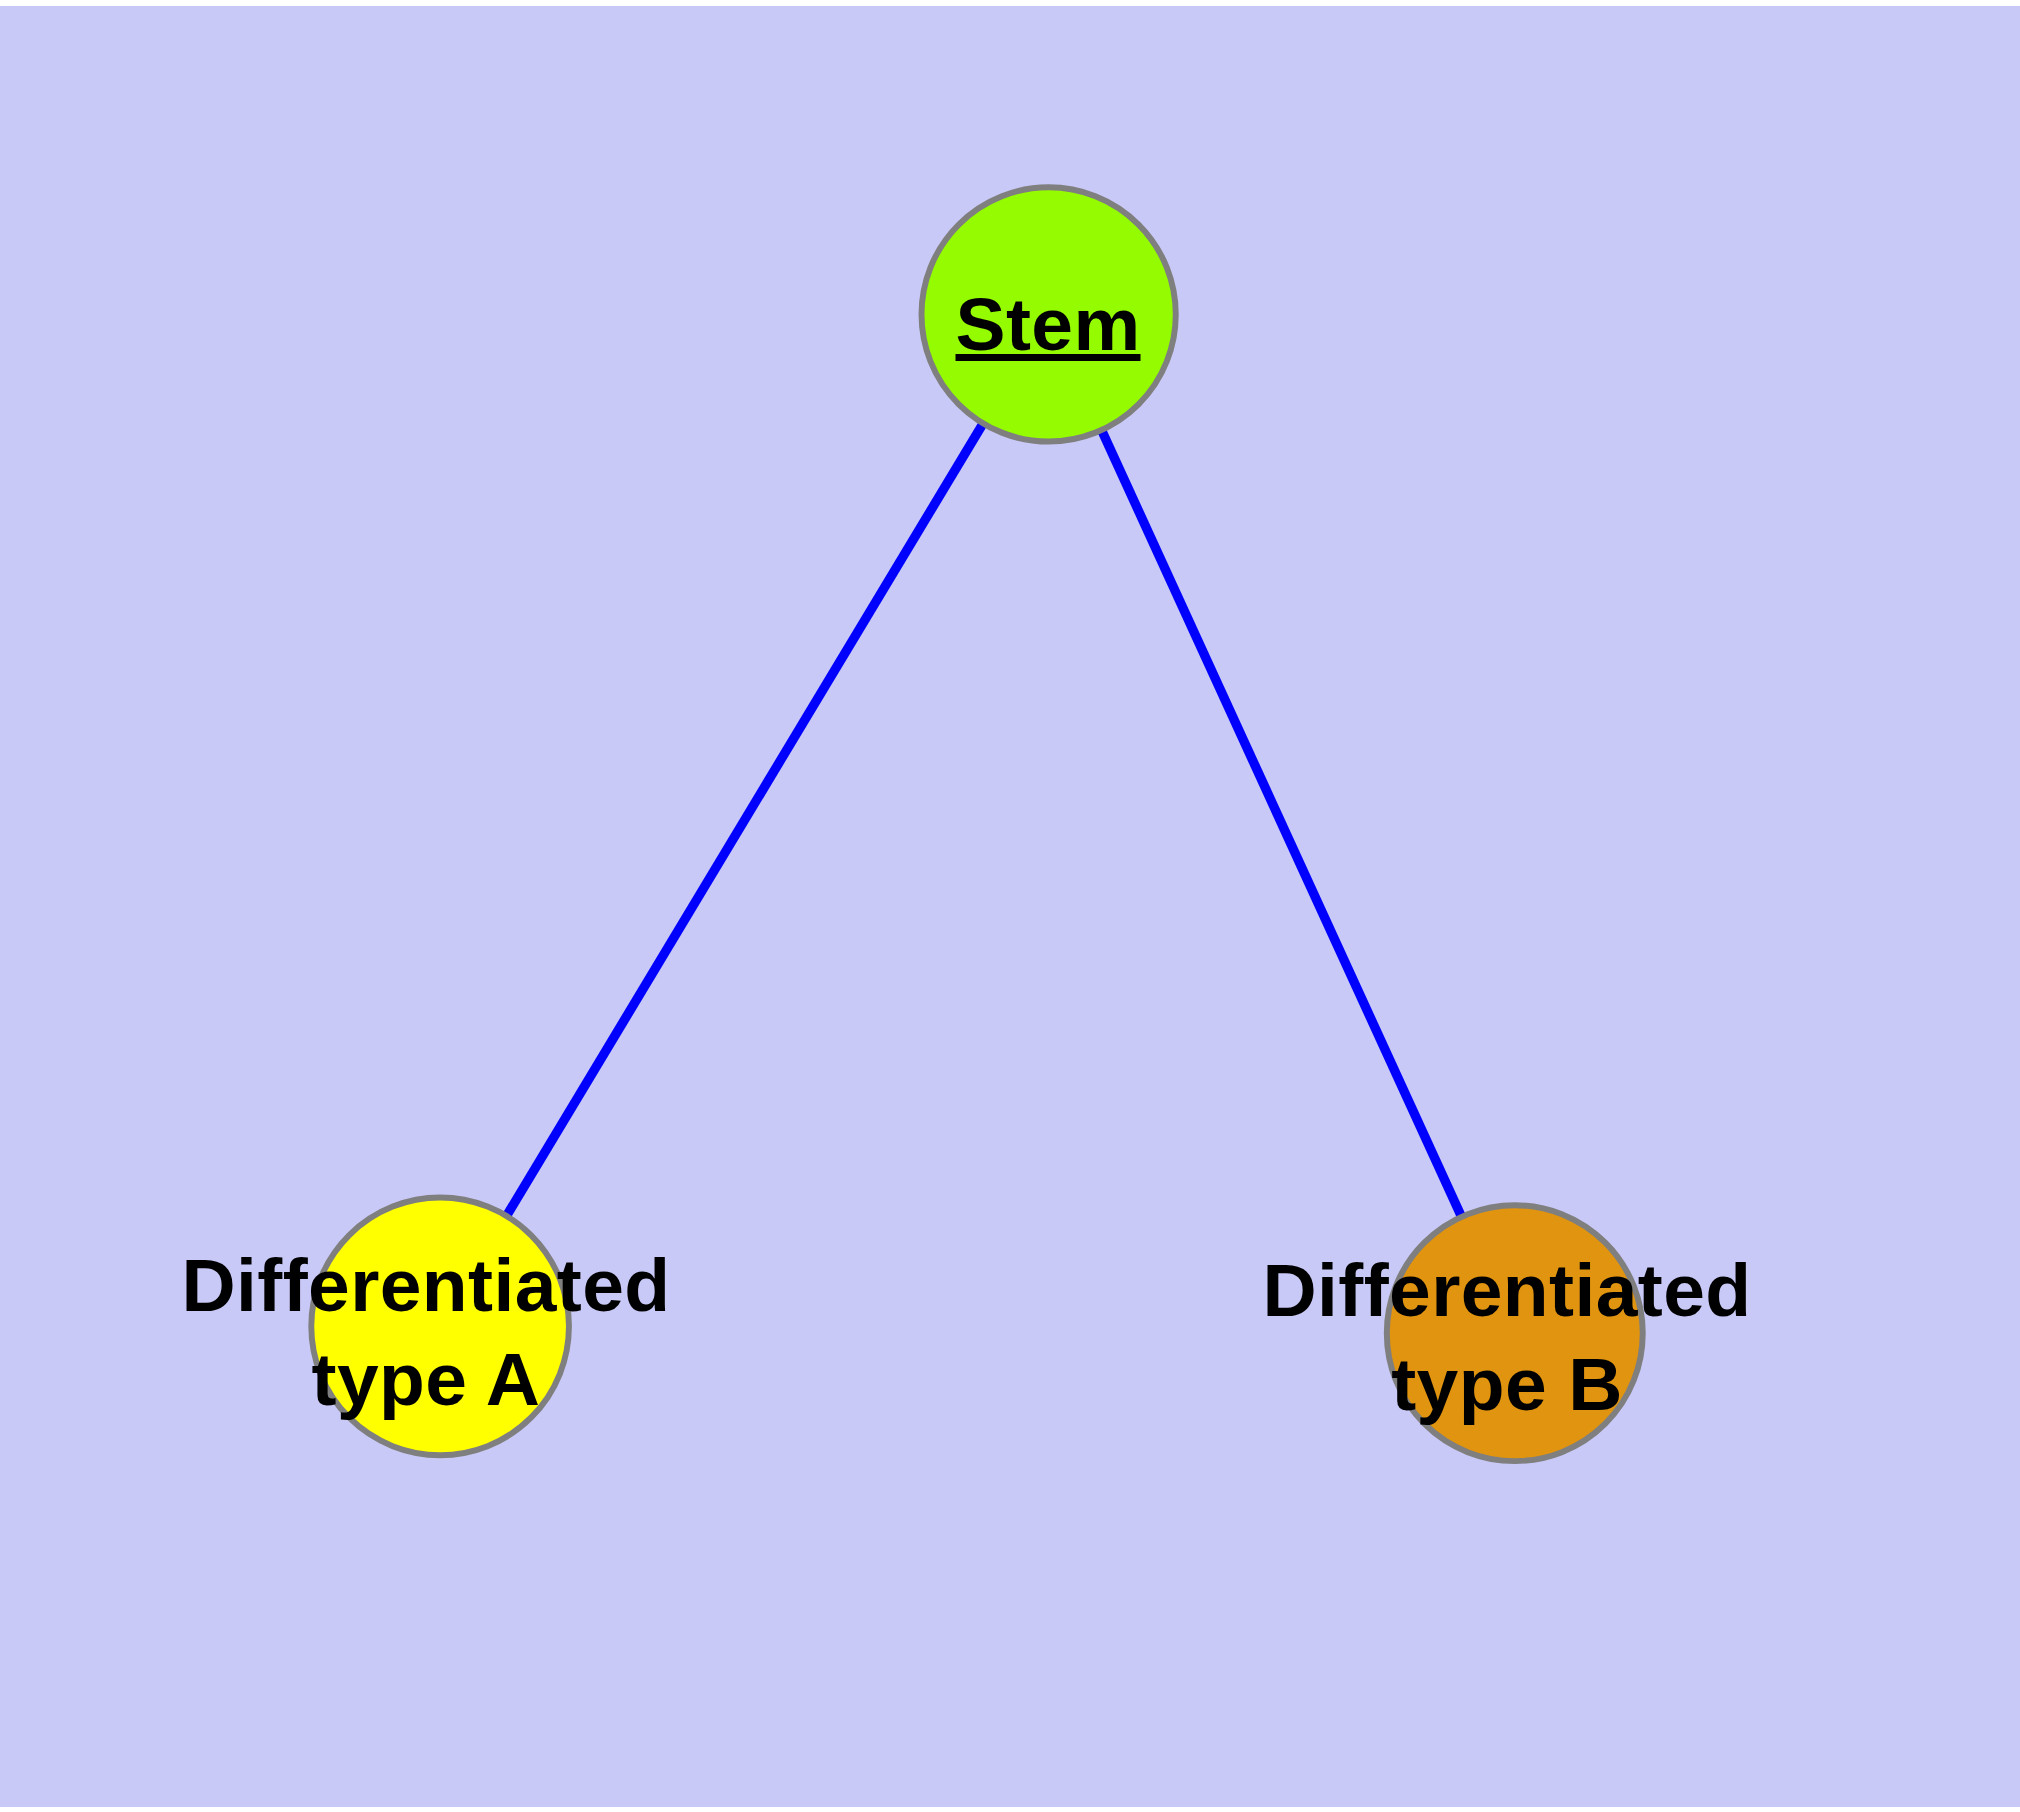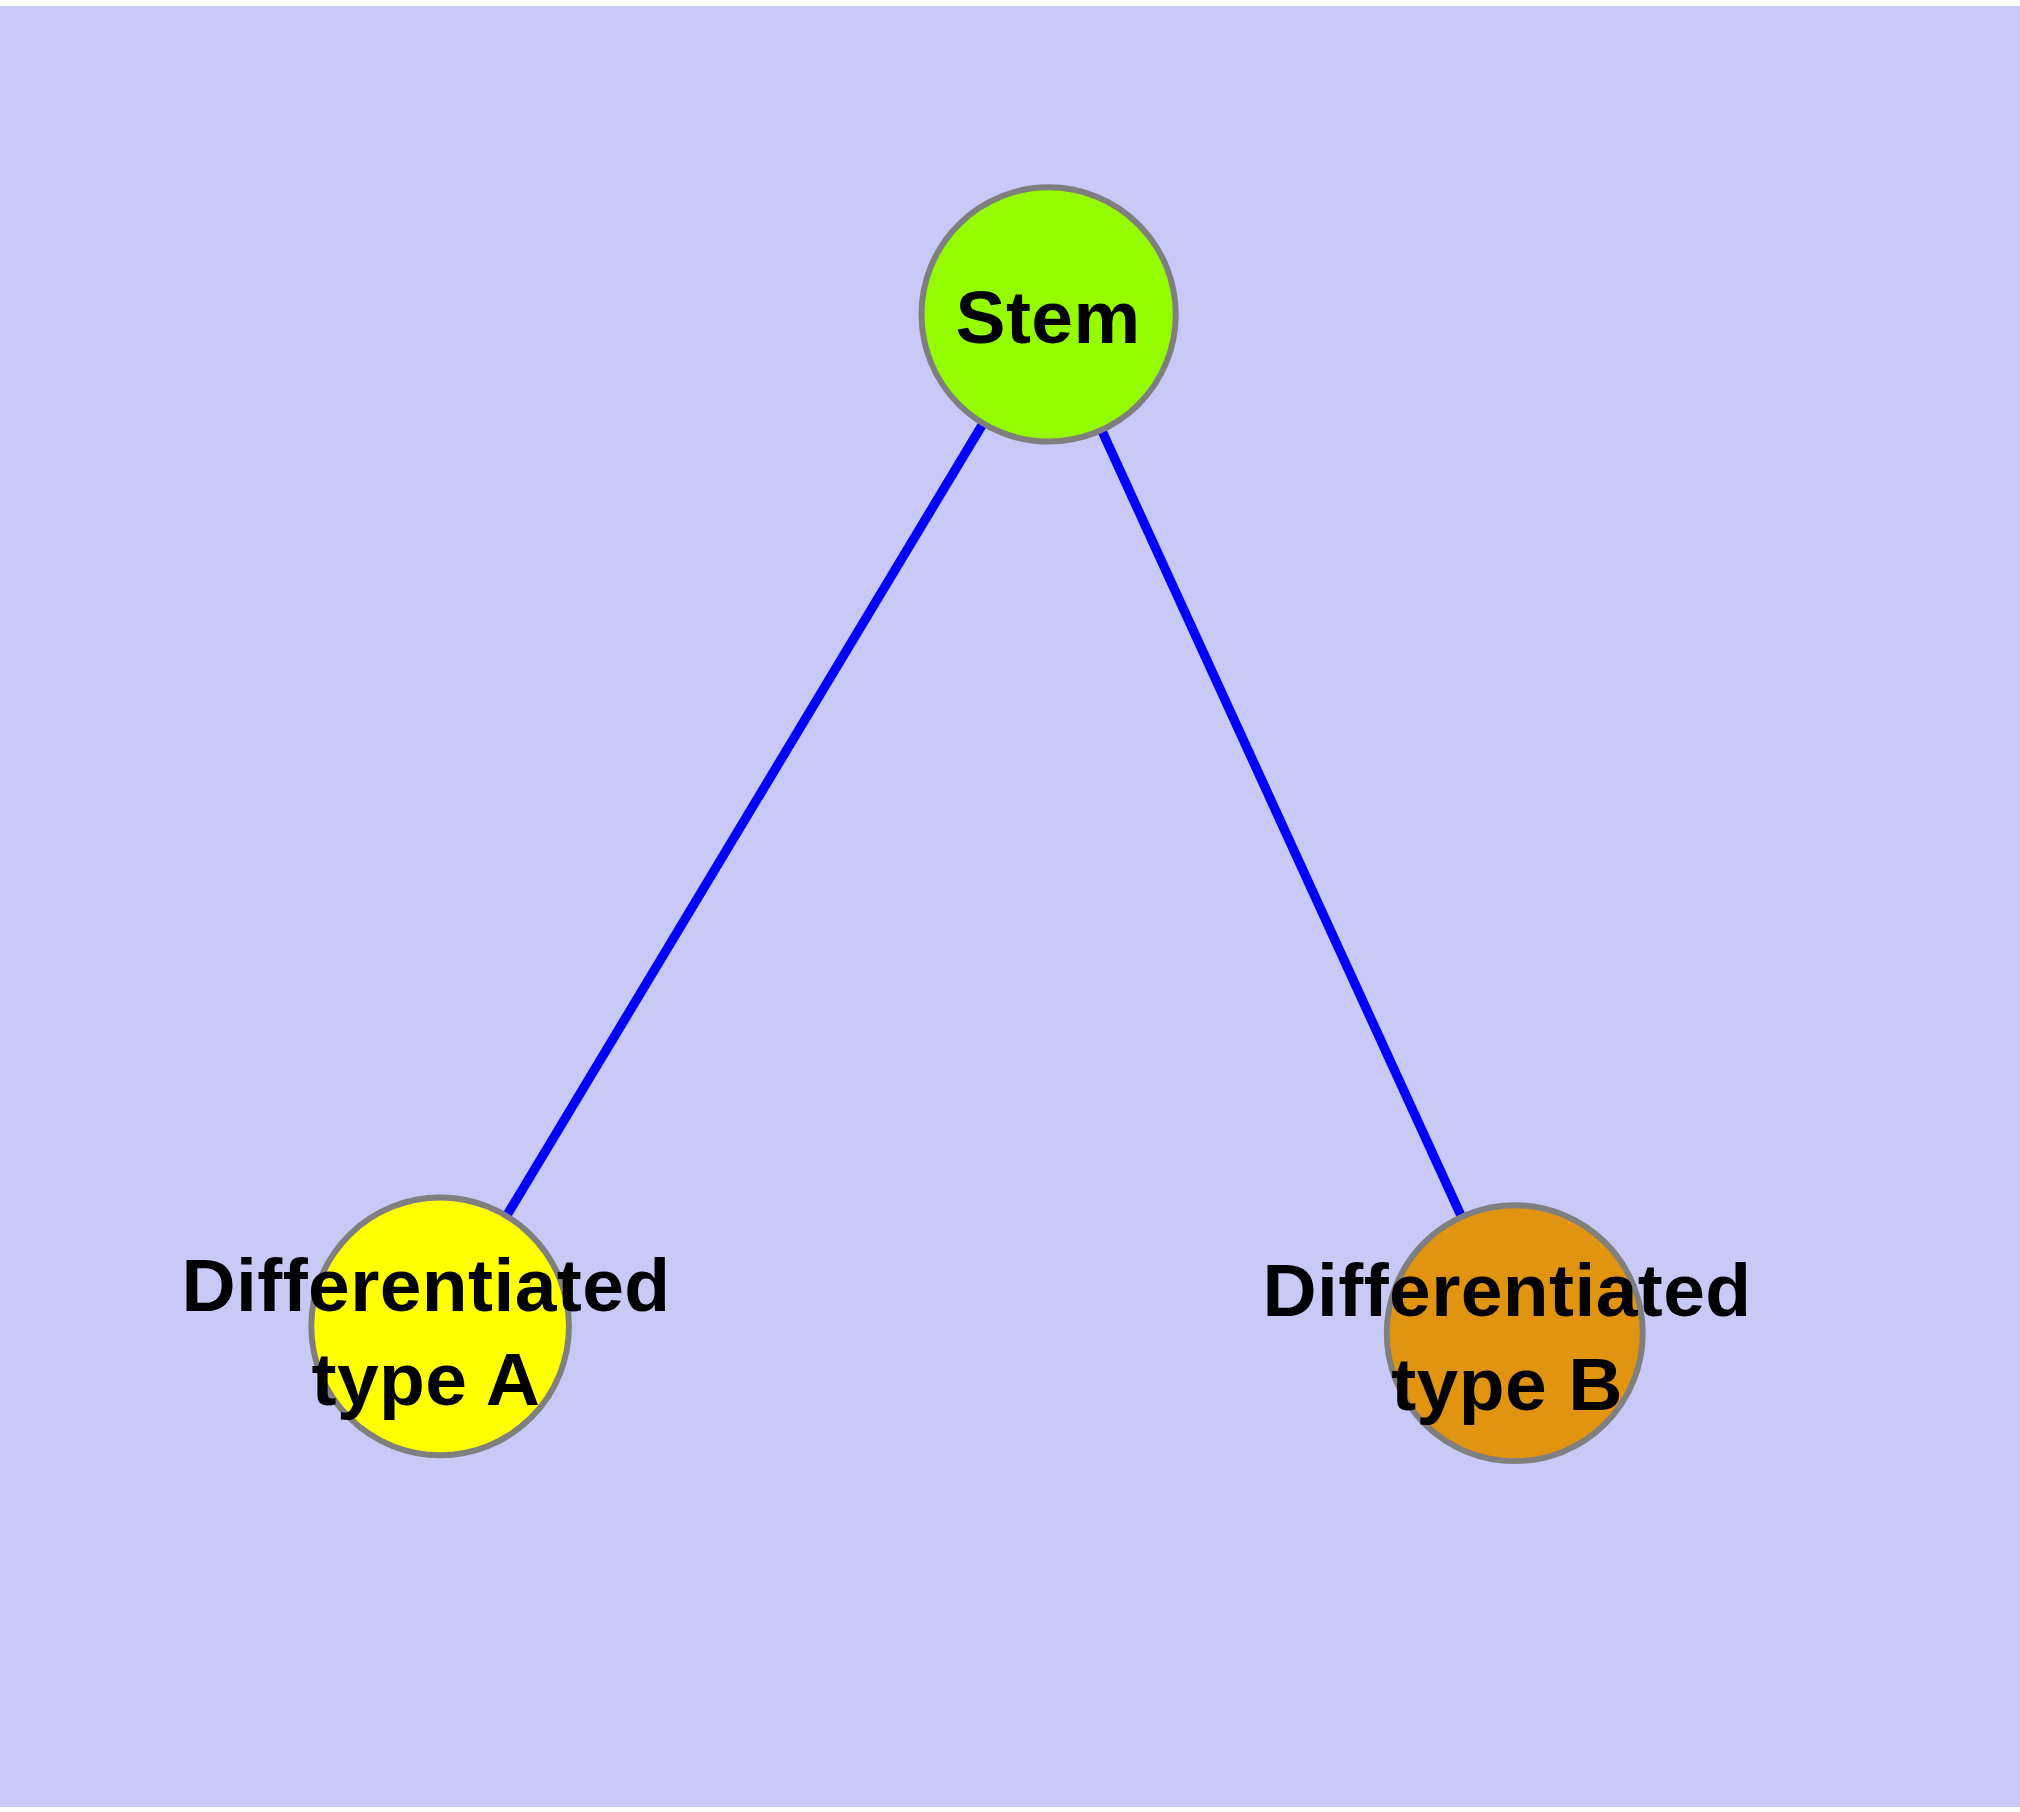--- a/index.html
+++ b/index.html
@@ -59,21 +59,21 @@
   <svg class="graph-layer" viewBox="0 0 2384 2138">
 
     <line class="edge" x1="1237" y1="371" x2="519" y2="1565" stroke="#0000FF"></line>
     <line class="edge" x1="1237" y1="371" x2="1787" y2="1573" stroke="#0000FF"></line>
 
     <circle class="node" cx="1237" cy="371" r="150" fill="#94FB00" stroke="#7F7F7F"></circle>
     <circle class="node" cx="519" cy="1565" r="152" fill="#FFFF00" stroke="#7F7F7F"></circle>
     <circle class="node" cx="1787" cy="1573" r="151" fill="#E0940F" stroke="#7F7F7F"></circle>
   </svg>
 
-  <div class="node-label" style="left: 1048px; top: 317px; color: rgb(0, 0, 0);">Stem</div>
+  <div class="node-label" style="left: 1048px; top: 324px; color: rgb(0, 0, 0); text-decoration: underline;">Stem</div>
 
   <div class="node-label" style="left: 426px; top: 1332px; color: rgb(0, 0, 0);">Differentiated
 type A</div>
 
   <div class="node-label" style="left: 1507px; top: 1337px; color: rgb(0, 0, 0);">Differentiated
 type B</div>
 
 </div>
 
 

